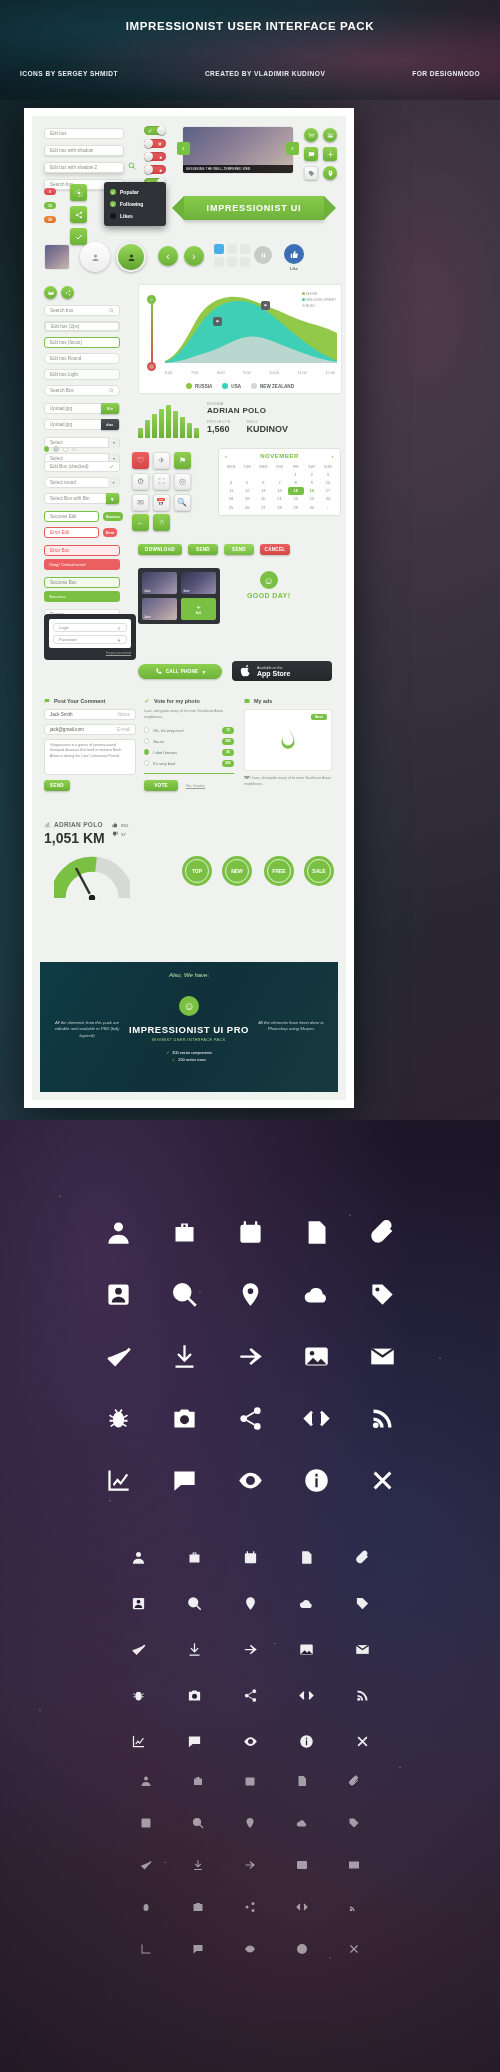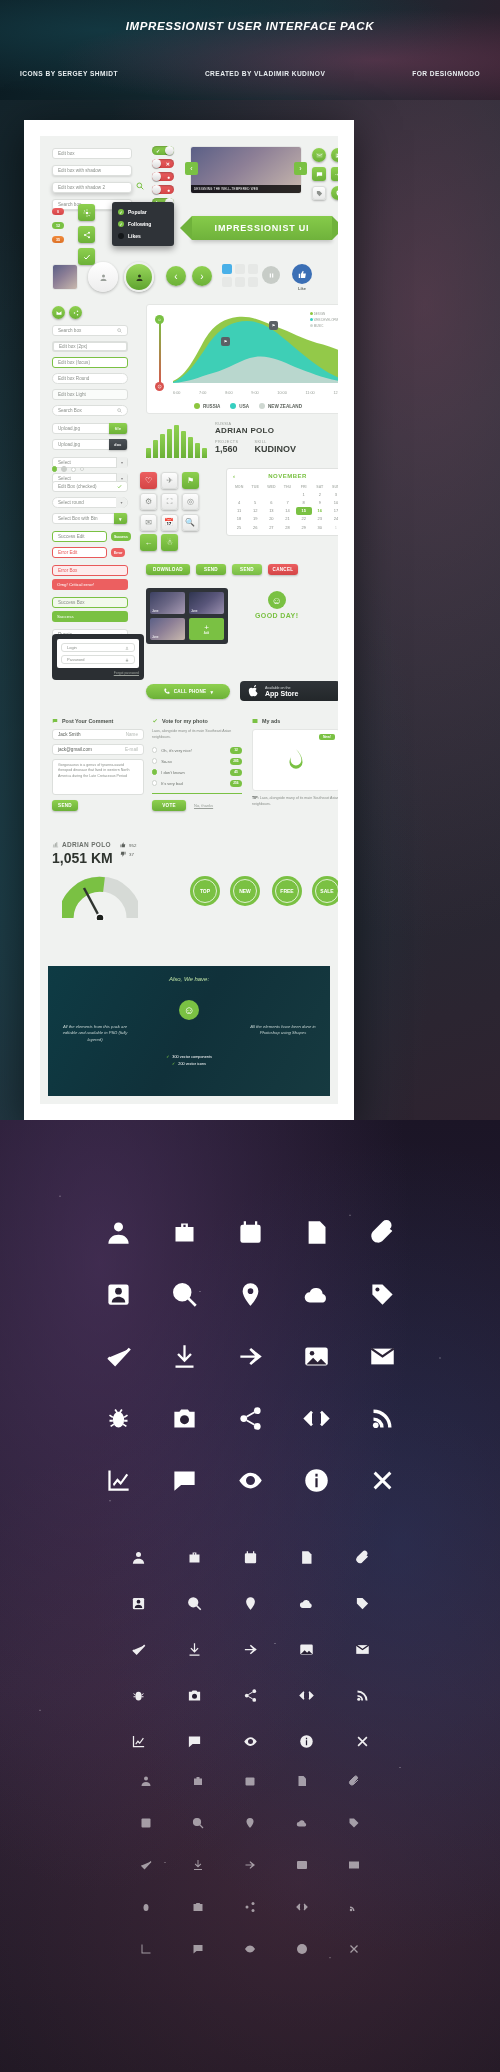--- a/index.html
+++ b/index.html
@@ -13,38 +13,38 @@
   
   .hero {
     position:absolute; left:0; top:0; width:500px; height:100px;
     background:
       radial-gradient(ellipse at 75% 60%, rgba(120,60,90,.55), transparent 60%),
       radial-gradient(ellipse at 20% 30%, rgba(20,60,70,.8), transparent 65%),
       linear-gradient(110deg,#0b1b22 0%,#12272e 35%,#1a2b33 60%,#2b1f2c 100%);
   }
   .hero-title {
     position:absolute; top:20px; width:100%; text-align:center;
-    color:#fff; font-size:11.5px; font-weight:bold; letter-spacing:.6px;font-style:italic;
+    color:#fff; font-size:11.5px; font-weight:bold; letter-spacing:.6px;
   }
   .hero-credits { position:absolute; top:70px; width:100%; padding:0 20px;
     display:flex; justify-content:space-between; }
   .hero-credits span { color:#e8eef0; font-size:6.6px; font-weight:bold; letter-spacing:.45px; }
 
   
   .board-bg {
     position:absolute; left:0; top:100px; width:500px; height:1020px;
     background:
       radial-gradient(ellipse at 85% 20%, rgba(130,70,95,.5), transparent 55%),
       radial-gradient(ellipse at 10% 80%, rgba(25,70,80,.75), transparent 60%),
       linear-gradient(160deg,#14242b 0%,#1d2f36 40%,#2e2330 100%);
   }
   .board {
-    position:absolute; left:24px; top:120px; width:330px; height:1000px;
+    position:absolute; left:24px; top:108px; width:330px; height:1000px;
     background:#fff; box-shadow:0 10px 40px rgba(0,0,0,.55);
-    padding:16px;
+    padding:8px;
   }
   .board-inner { width:100%; height:100%; background:#f0f2f0; position:relative; overflow:hidden; }
   .grn { background:#7ac143; }
 
   .inp {
     background:#fff; border:1px solid #dcdfdc; border-radius:3px;
     font-size:4.6px; color:#8a8f8a; padding:3px 5px; height:11px;
     display:flex; align-items:center;
   }
   .inp.sh { box-shadow:0 1px 2px rgba(0,0,0,.13); }
@@ -856,20 +856,24 @@
       <div style="position:absolute;left:232px;top:740px;display:flex;gap:10px">
         <div class="badge-rosette">FREE</div>
         <div class="badge-rosette">SALE</div>
       </div>
 
       <div class="pro">
         <div style="position:absolute;left:0;right:0;top:10px;text-align:center;color:#bfe3a6;font-size:6px;font-style:italic">Also, We have:</div>
         <div style="position:absolute;left:0;right:0;top:34px;text-align:center">
           <div style="width:20px;height:20px;border-radius:50%;background:#7ac143;margin:0 auto;display:flex;align-items:center;justify-content:center;color:#fff;font-size:11px">☺</div>
         </div>
+        <div style="position:absolute;left:0;right:0;top:62px;text-align:center">
+          <div class="pro-title">IMPRESSIONIST UI PRO</div>
+          <div class="pro-sub" style="margin-top:2px">BIGGEST USER INTERFACE PACK</div>
+        </div>
         <div style="position:absolute;left:0;right:0;top:88px;display:flex;flex-direction:column;align-items:center;gap:2px">
           <span class="pro-chk">
               <b style="color:#7ac143">✓</b>
               <span>300 vector components</span>
             </span>
           <span class="pro-chk">
               <b style="color:#7ac143">✓</b>
               <span>200 vector icons</span>
             </span>
         </div>

